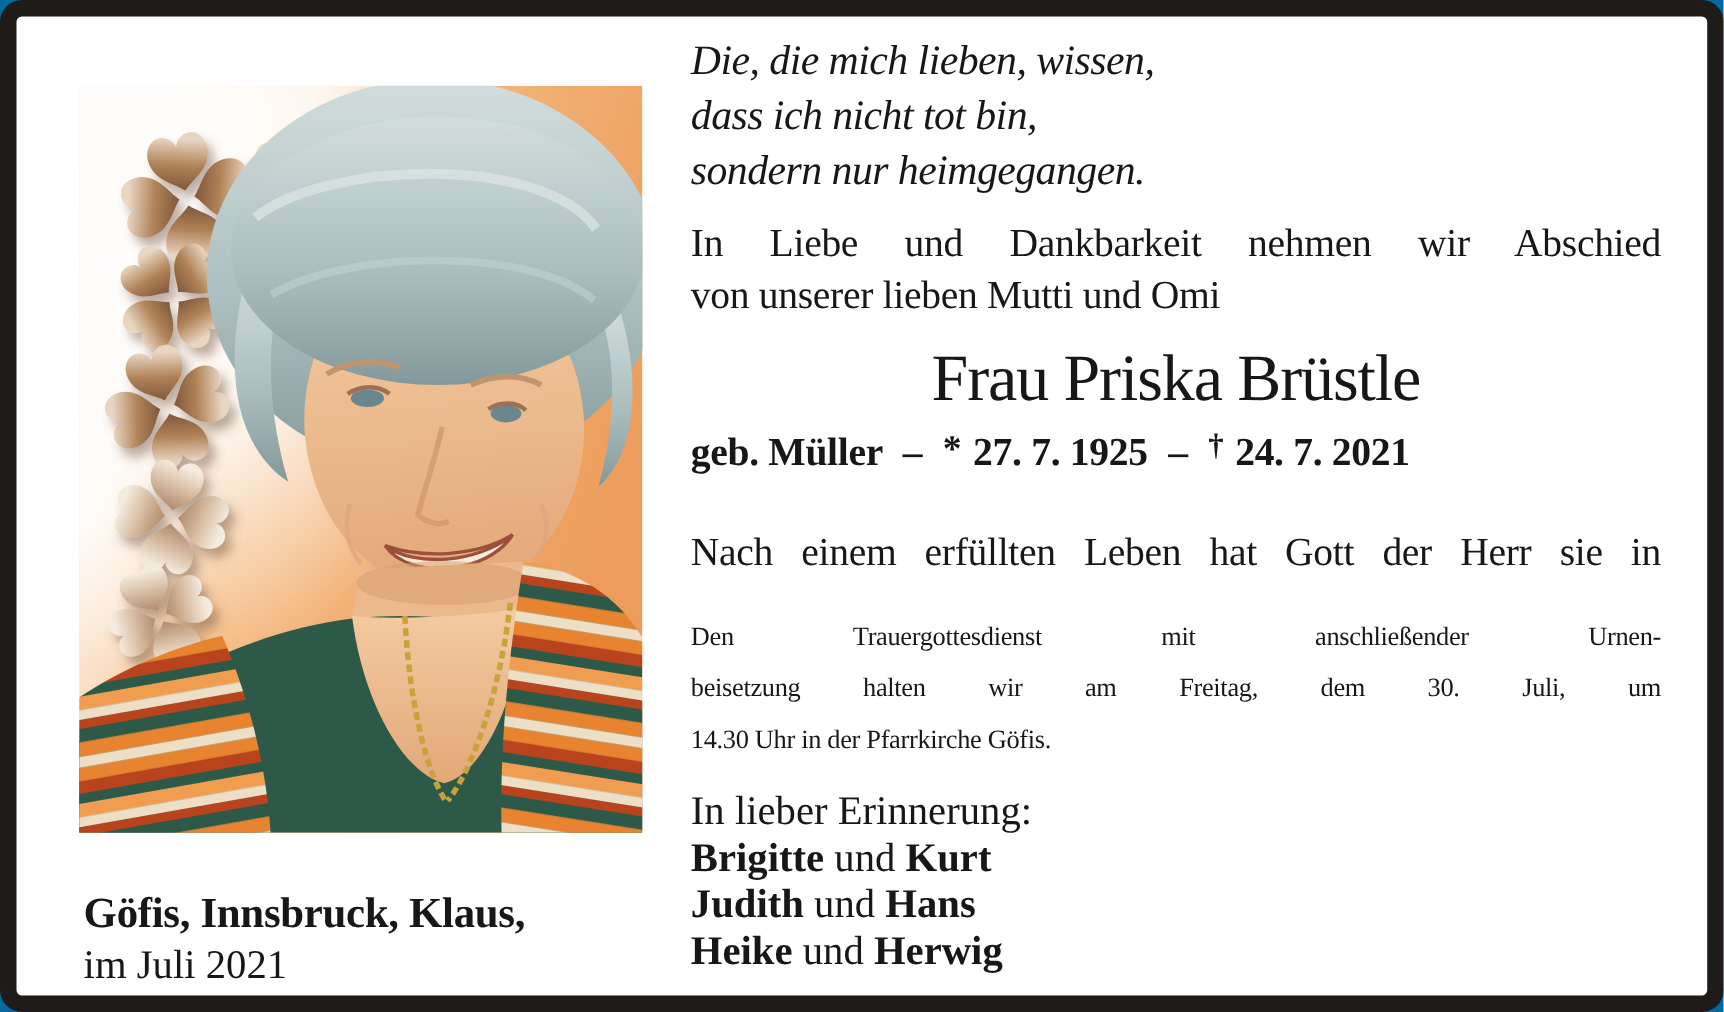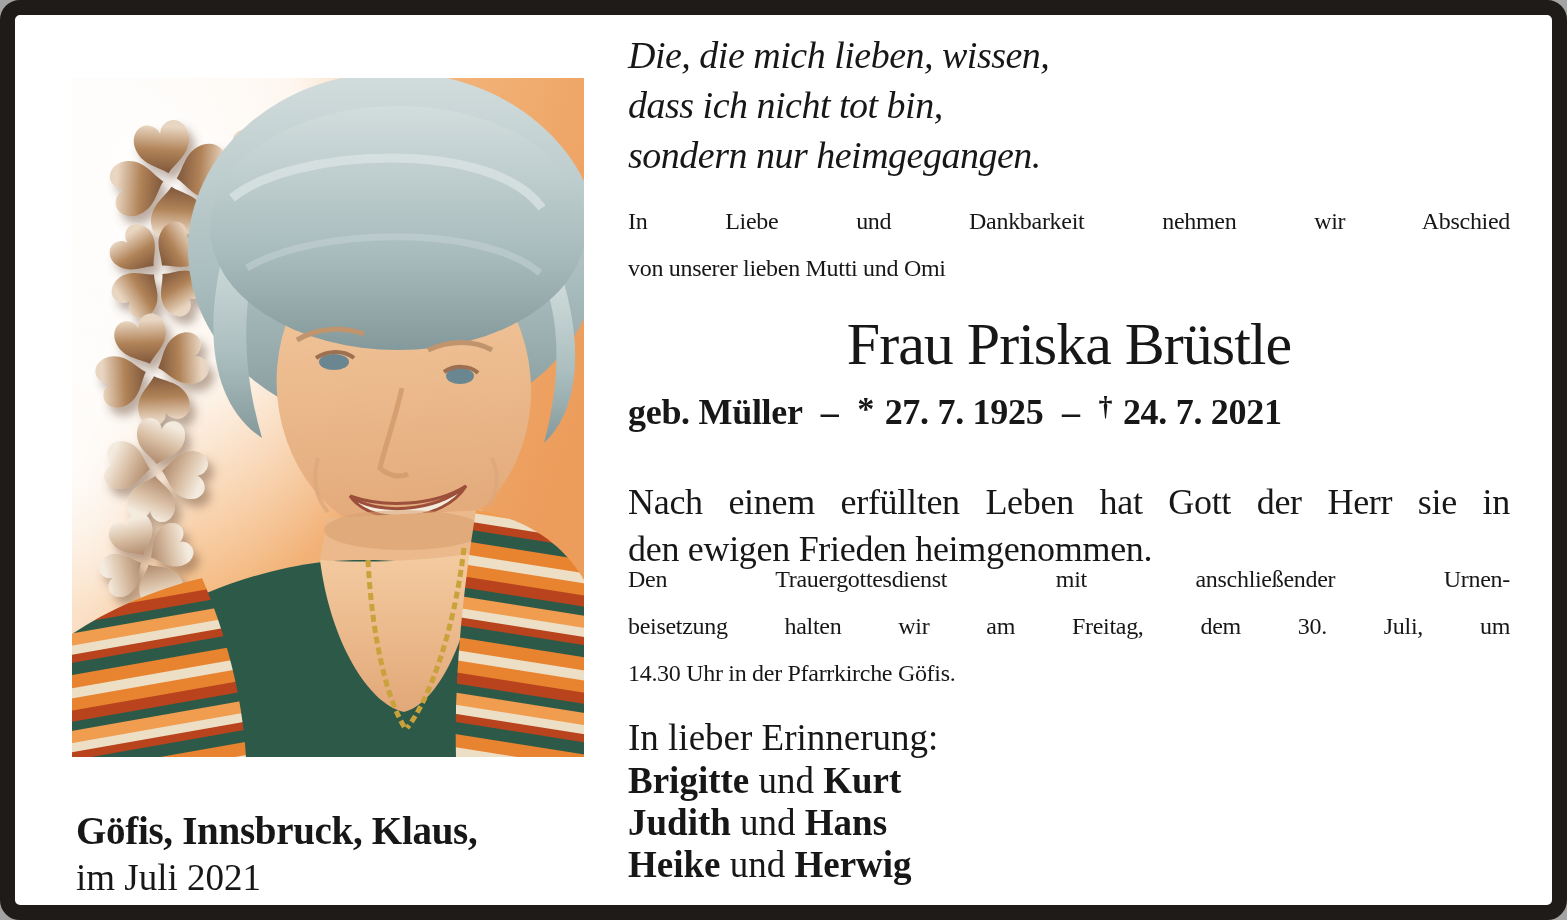--- a/index.html
+++ b/index.html
@@ -1,33 +1,33 @@
 <!DOCTYPE html>
 <html><head>
 <meta charset="utf-8">
 <style>
   html,body { margin:0; padding:0; background:#ffffff; }
   .stage {
     position:relative; width:1567px; height:920px; overflow:hidden;
-    font-family:"Liberation Serif", serif; color:#171717; background:#a3a3a3;
+    font-family:"Liberation Serif", serif; color:#171717; background:#0369a1;
   }
   .frame {
     position:absolute; inset:0; box-sizing:border-box;
     border:15px solid #1e1b19; border-radius:20px; background:#ffffff;
   }
   .photo {
     position:absolute; left:72px; top:78px; width:512px; height:679px;
   }
   .photo svg { display:block; width:100%; height:100%; }
 
   .right { position:absolute; left:628px; width:882px; }
 
   .verse { top:30px; font-style:italic; font-size:38px; line-height:50px; letter-spacing:-0.5px; }
 
-  .intro { top:198px; font-size:24px; line-height:47px; letter-spacing:-0.3px;font-family:Liberation Serif, serif; }
+  .intro { top:198px; font-size:36px; line-height:47px; letter-spacing:-0.3px;font-family:Liberation Serif, serif; }
   .jline { text-align:justify; text-align-last:justify; }
 
   .name { top:304px; font-size:60px; line-height:80px; letter-spacing:-1px; white-space:nowrap;text-align:center; }
 
   .dates { top:390px; font-size:36px; font-weight:bold; letter-spacing:-0.3px; white-space:nowrap; }
   .dates .dash { margin:0 10px; }
   .dates .star { font-size:0.95em; vertical-align:0.12em; margin-right:2px; }
   .dates .cross { font-size:0.78em; vertical-align:0.32em; margin-right:2px; }
 
   .passing { top:460px; font-size:36px; line-height:47px; letter-spacing:-0.3px; }
@@ -193,21 +193,20 @@
     <span class="dash">–</span>
     <span class="star">*</span>
     <span>27. 7. 1925</span>
     <span class="dash">–</span>
     <span class="cross">†</span>
     <span>24. 7. 2021</span>
   </div>
 
   <div class="right passing" style="position:absolute;margin-top:19px;">
     <div class="jline">Nach einem erfüllten Leben hat Gott der Herr sie in</div>
-    <div>den ewigen Frieden heimgenommen.</div>
   </div>
 
   <div class="right service" style="position:absolute;">
     <div class="jline">Den Trauergottesdienst mit anschließender Urnen-</div>
     <div class="jline">beisetzung halten wir am Freitag, dem 30. Juli, um</div>
     <div>14.30 Uhr in der Pfarrkirche Göfis.</div>
   </div>
 
   <div class="right mourner m0" style="position:absolute;">
     <span class="mname">Brigitte</span>

